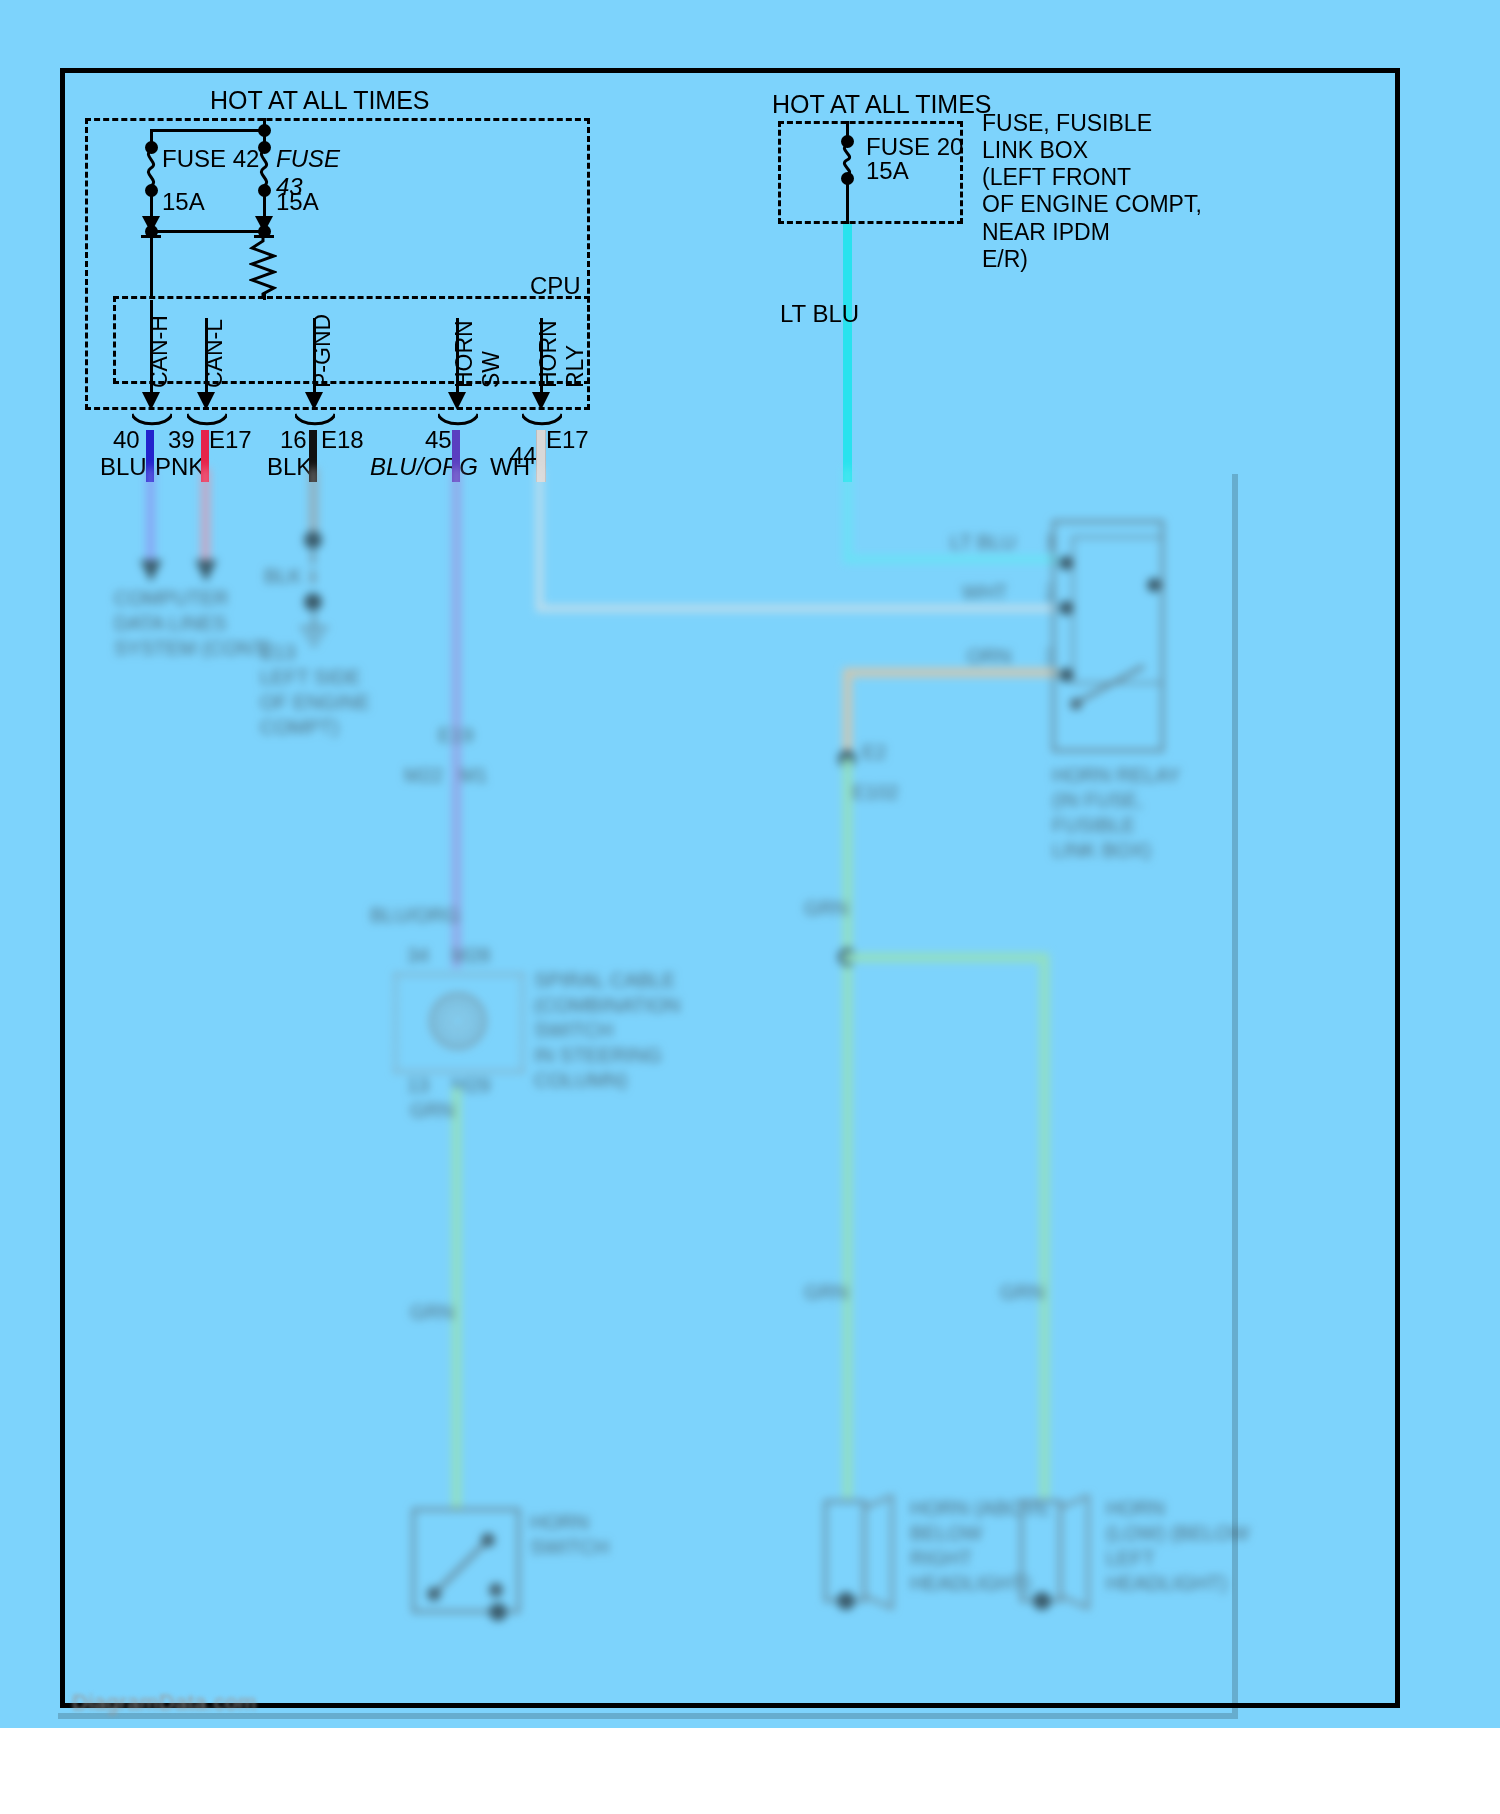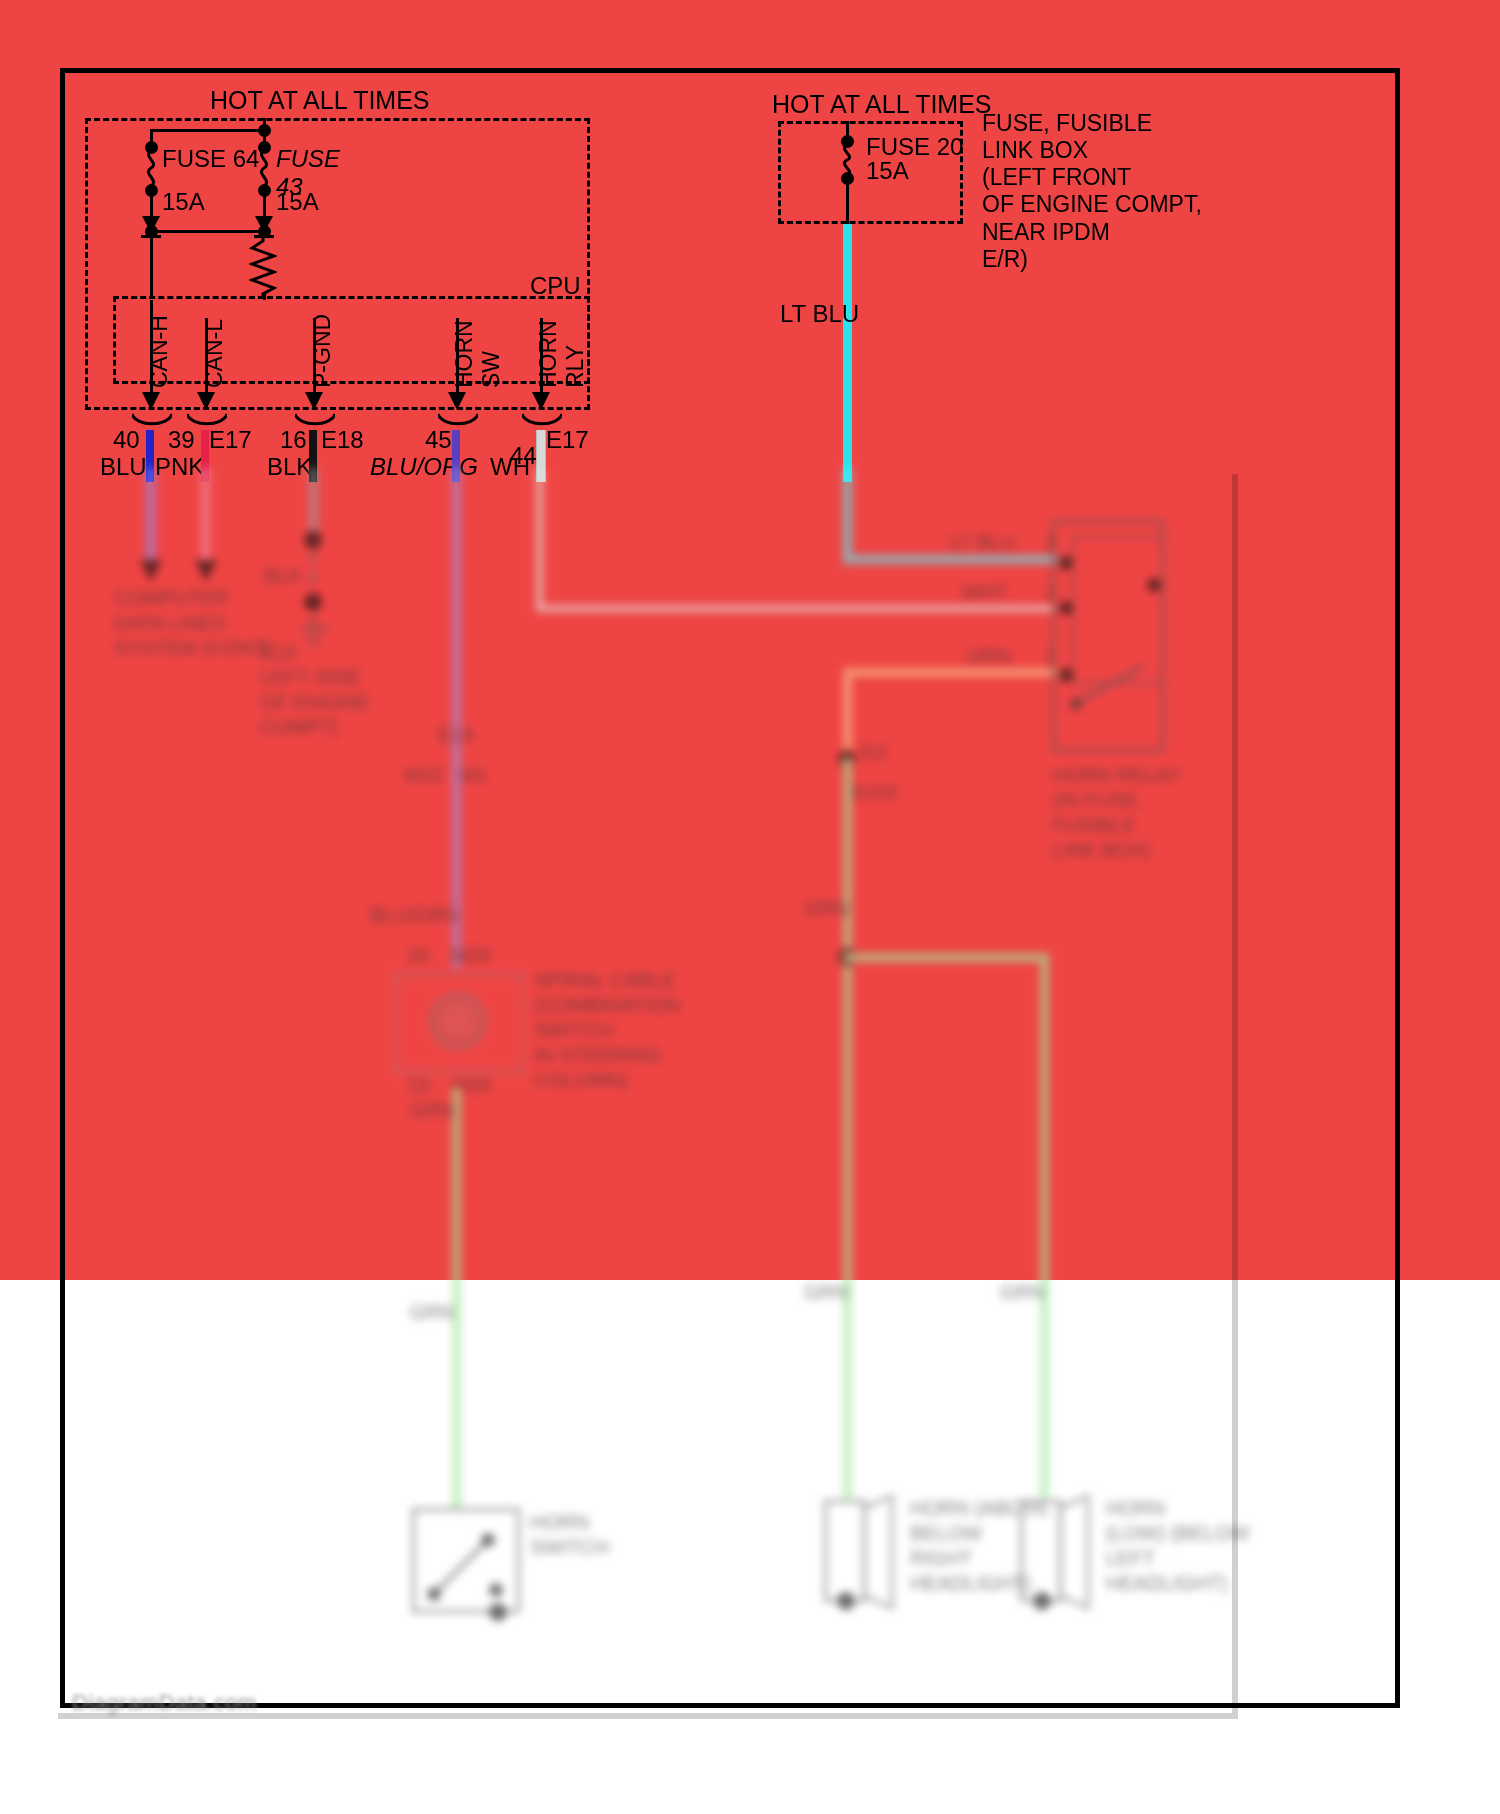--- a/index.html
+++ b/index.html
@@ -1,18 +1,18 @@
 <!DOCTYPE html>
 <html><head>
 <meta charset="utf-8">
 <style>
   html,body{margin:0;padding:0;background:#ffffff;}
   body{width:1500px;height:1814px;position:relative;font-family:"Liberation Sans",sans-serif;overflow:hidden;}
 
-  #stage{position:absolute;left:0;top:0;width:1500px;height:1280px;background:#ef4444;}
+  #stage{position:absolute;left:0;top:0;width:1500px;height:1728px;background:#7dd3fc;}
 
   
   .outer-frame{position:absolute;left:60px;top:68px;width:1340px;height:1640px;border:5px solid #000;box-sizing:border-box;}
 
   
   .vline{position:absolute;background:#000;width:3px;}
   .hline{position:absolute;background:#000;height:3px;}
   .dash-box{position:absolute;box-sizing:border-box;border:3px dashed #000;}
   .dot{position:absolute;width:13px;height:13px;border-radius:50%;background:#000;}
   .txt{position:absolute;color:#000;white-space:pre;line-height:1.18;}
@@ -80,21 +80,21 @@
   </div>
   <div class="dot" style="left:145px;top:184px;"></div>
   <div class="vline" style="left:150px;top:192px;height:30px;"></div>
   <div class="arw" style="left:140px;top:216px;">
     <svg width="22" height="22" viewBox="0 0 22 22">
         <polygon points="2,0 20,0 11,17" fill="#000"></polygon>
       </svg>
   </div>
   <div class="hline" style="left:141px;top:235px;width:20px;height:3px;"></div>
   <div class="dot" style="left:145px;top:225px;"></div>
-  <div class="txt t24" style="left:162px;top:145px;">FUSE 64</div>
+  <div class="txt t24" style="left:162px;top:145px;">FUSE 42</div>
   <div class="txt t24" style="left:162px;top:188px;">15A</div>
 
   <div class="vline" style="left:263px;top:129px;height:18px;"></div>
   <div class="dot" style="left:258px;top:141px;"></div>
   <div class="fuse-sq" style="left:254px;top:150px;">
     <svg width="20" height="36" viewBox="0 0 20 36">
         <path d="M10 0 C 1 6, 19 13, 10 18 C 1 24, 19 30, 10 36" fill="none" stroke="#000" stroke-width="3"></path>
       </svg>
   </div>
   <div class="dot" style="left:258px;top:184px;"></div>

